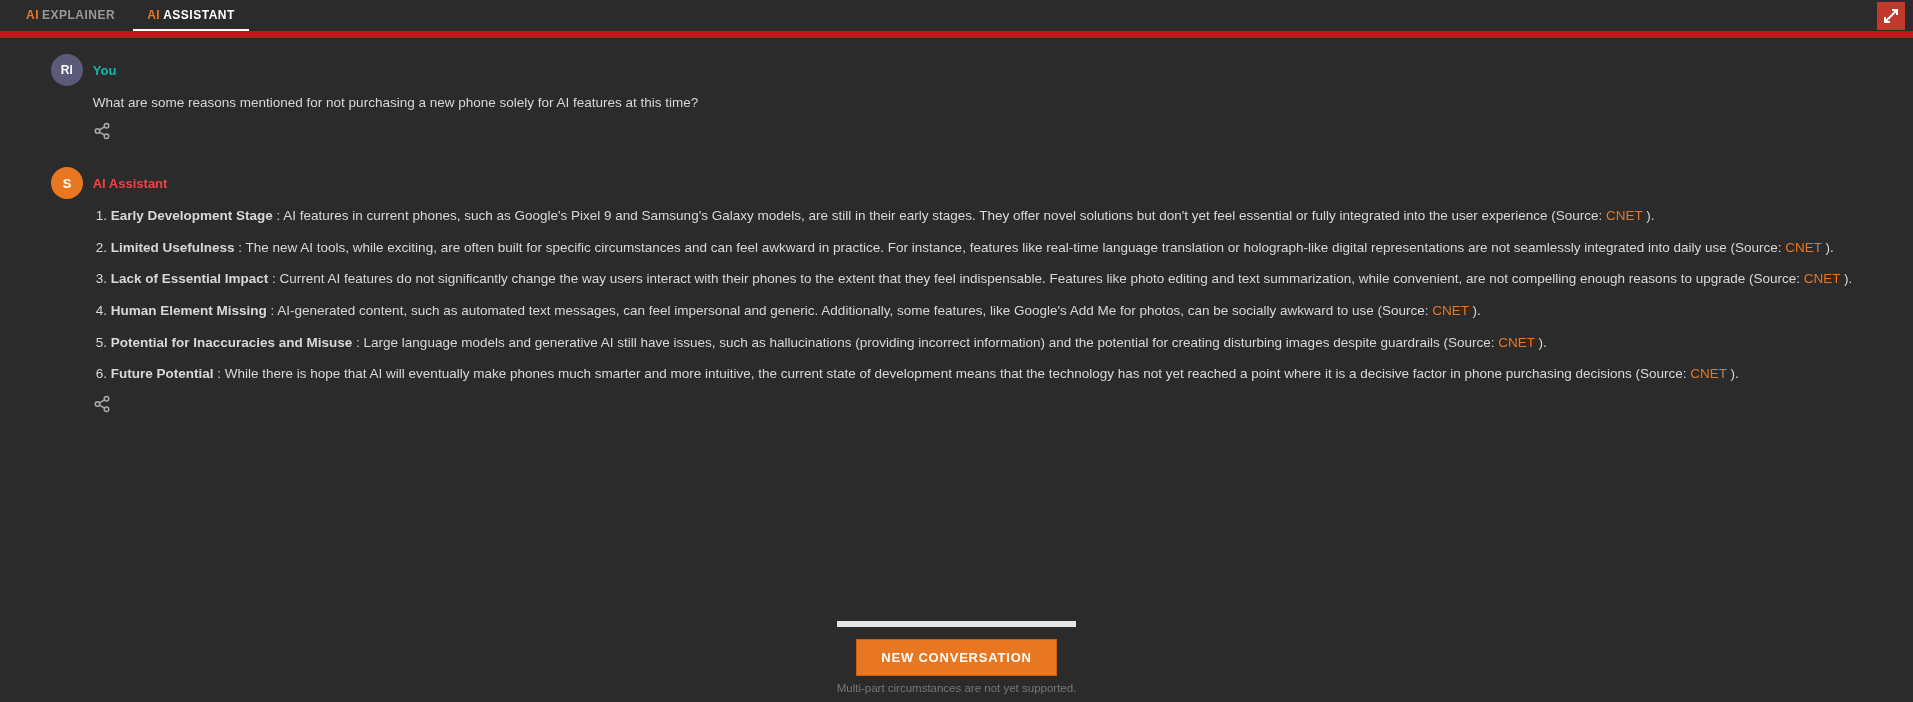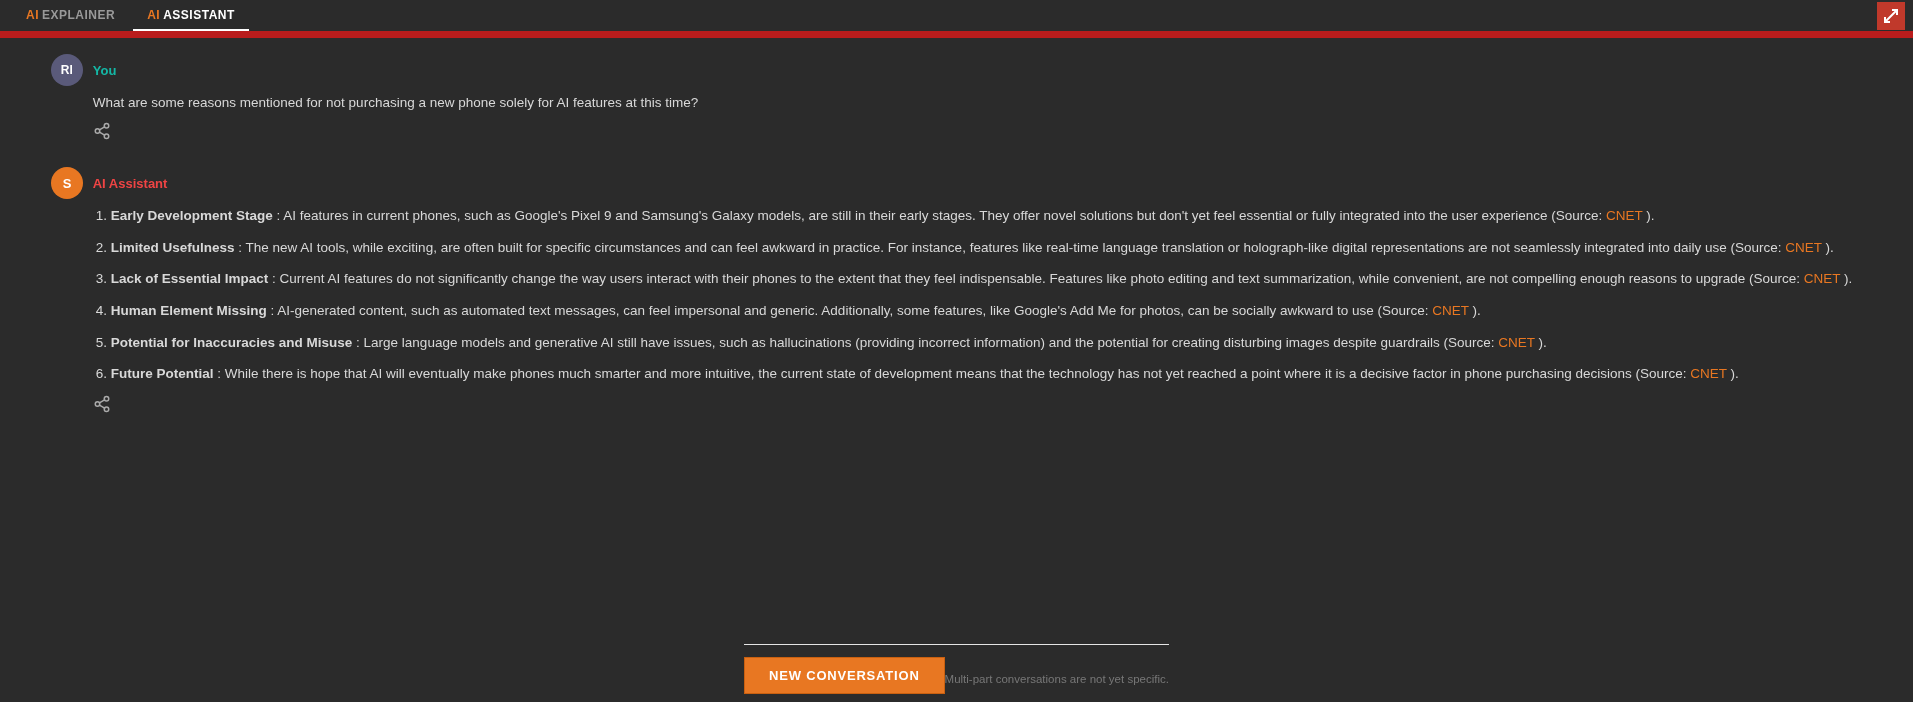--- a/index.html
+++ b/index.html
@@ -157,24 +157,24 @@
       margin-top: 8px;
       color: #aaa;
       cursor: pointer;
       font-size: 16px;
     }
 
     
     .bottom-bar {
       padding: 12px 0 8px 0;
       display: flex;
-      flex-direction: row;
+      flex-direction: column;
       align-items: center;
       background-color: #2b2b2b;
-      border-top: 1px solid #e5e5e5;
+      border-top: 6px solid #e5e5e5;
     }
     .new-convo-btn {
       background-color: #e87722;
       color: #fff;
       border: none;
       padding: 10px 24px;
       font-size: 13px;
       font-weight: bold;
       letter-spacing: 0.8px;
       cursor: pointer;
@@ -290,15 +290,15 @@
               <line x1="15.41" y1="6.51" x2="8.59" y2="10.49"></line>
           </svg>
         </div>
       </div>
     </div>
 
   </div>
 
   <div class="bottom-bar">
     <button class="new-convo-btn">NEW CONVERSATION</button>
-    <span class="bottom-note">Multi-part conversations are not yet specific.</span>
+    <span class="bottom-note">Multi-part circumstances are not yet supported.</span>
   </div>
 </div>
 
 </body></html>

